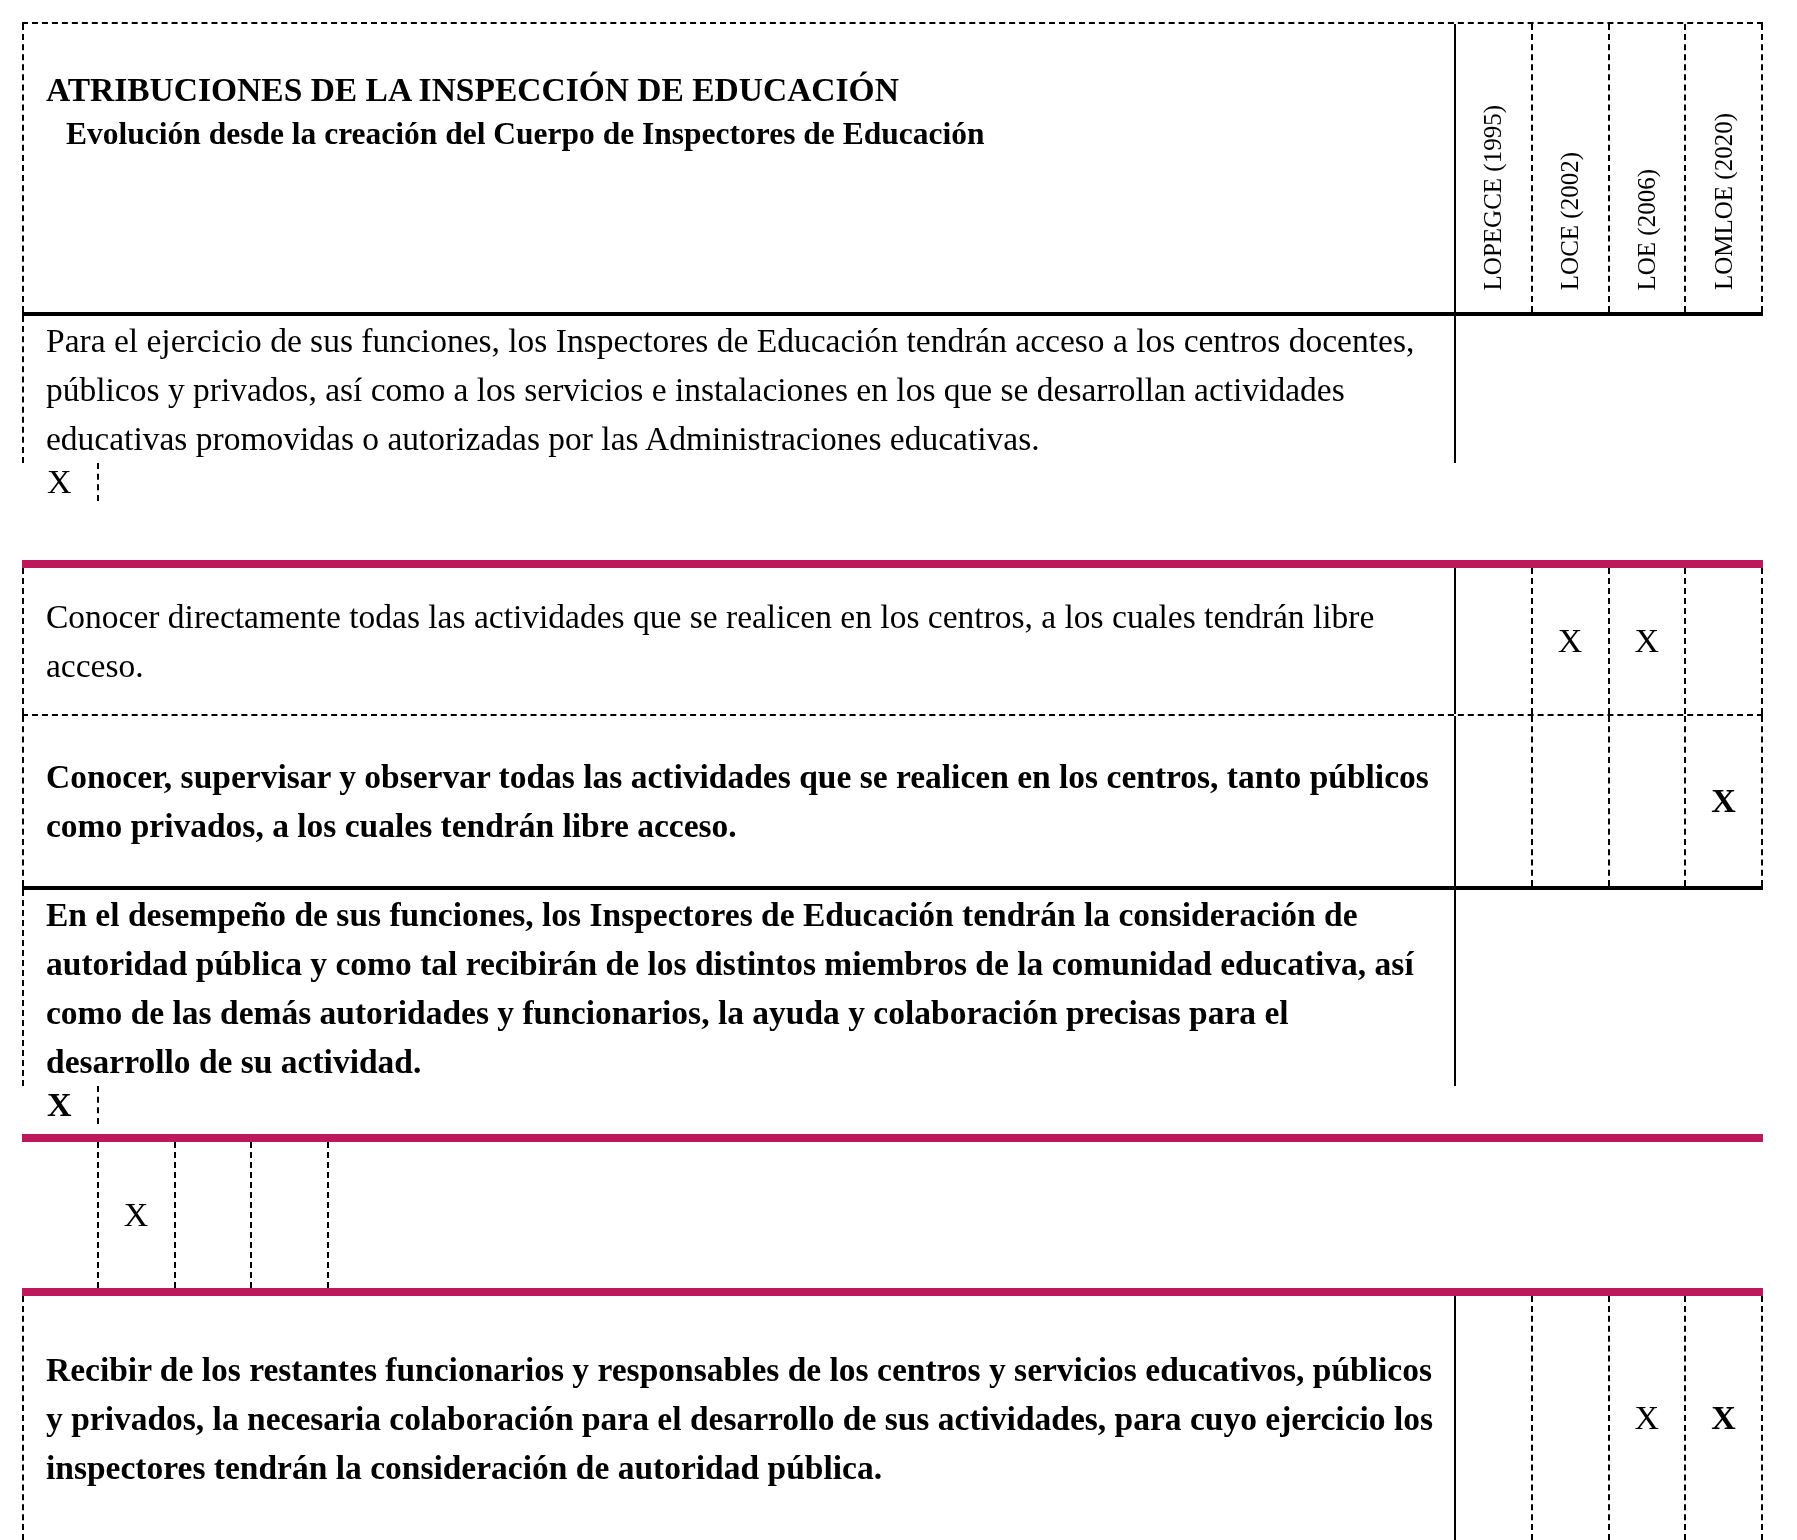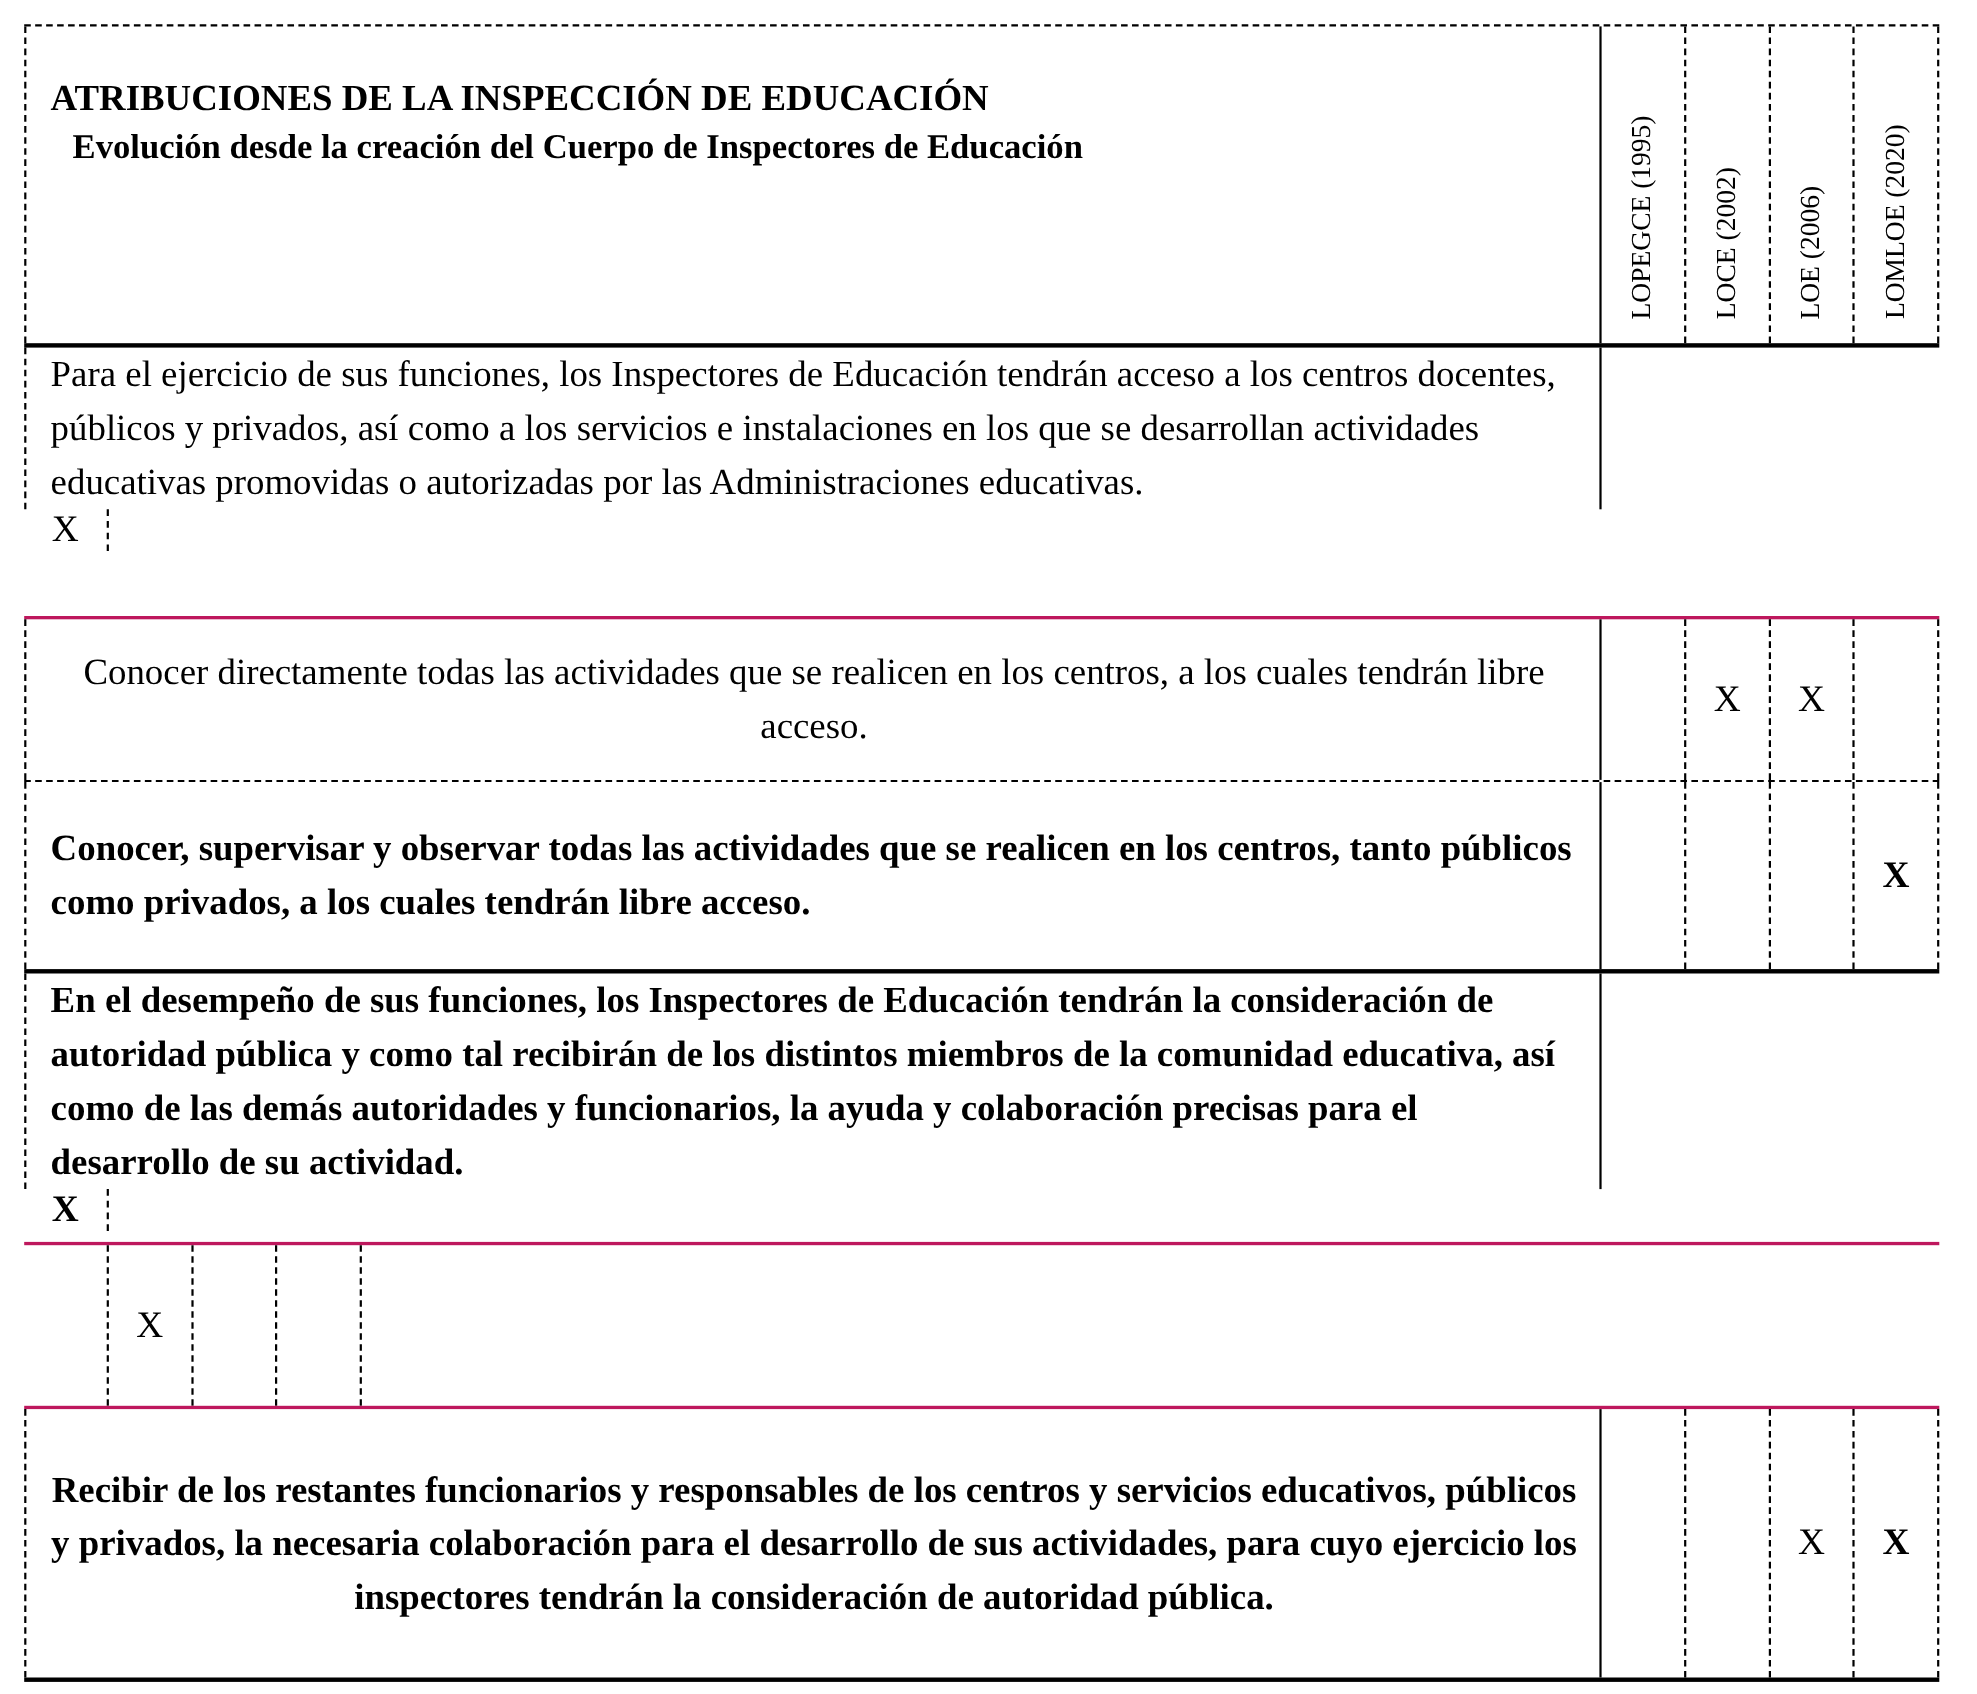--- a/index.html
+++ b/index.html
@@ -14,21 +14,21 @@
             display: flex; align-items: center; justify-content: center; font-size: 34px; }
   .cell-x.bold { font-weight: bold; }
   .row.bold .cell-text { font-weight: bold; }
   .header { height: 288px; border-top: 2px dashed #000; }
   .header .cell-text { align-items: flex-start; padding-top: 44px; display: block; }
   .title1 { font-weight: bold; font-size: 33.5px; line-height: 44px; display: block; }
   .title2 { font-weight: bold; font-size: 31.5px; line-height: 44px; display: block; margin-left: 20px; }
   .header .cell-x { align-items: flex-end; padding-bottom: 22px; }
   .vlabel { writing-mode: vertical-rl; transform: rotate(180deg); font-size: 25px; white-space: nowrap; }
   .sep-thick { border-top: 4px solid #000; flex-direction: column; }
-  .sep-thin { border-top: 3px solid #be185d; text-align: center; }
+  .sep-thin { border-top: 8px solid #be185d; }
   .sep-dash { border-top: 2px dashed #000; }
   .sep-bottom { border-bottom: 4px solid #000; }
 </style>
 </head>
 <body>
 
 <div class="tbl">
 
   <div class="row header">
     <div class="cell-text">

